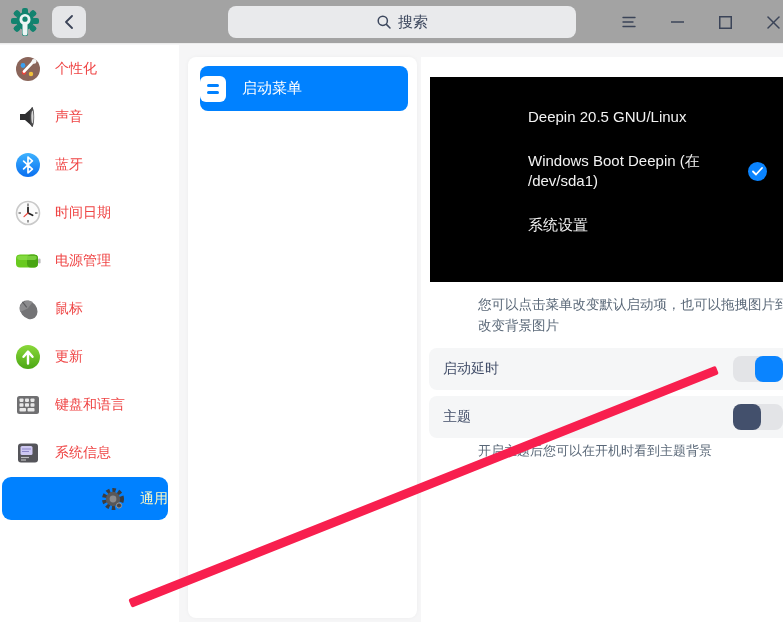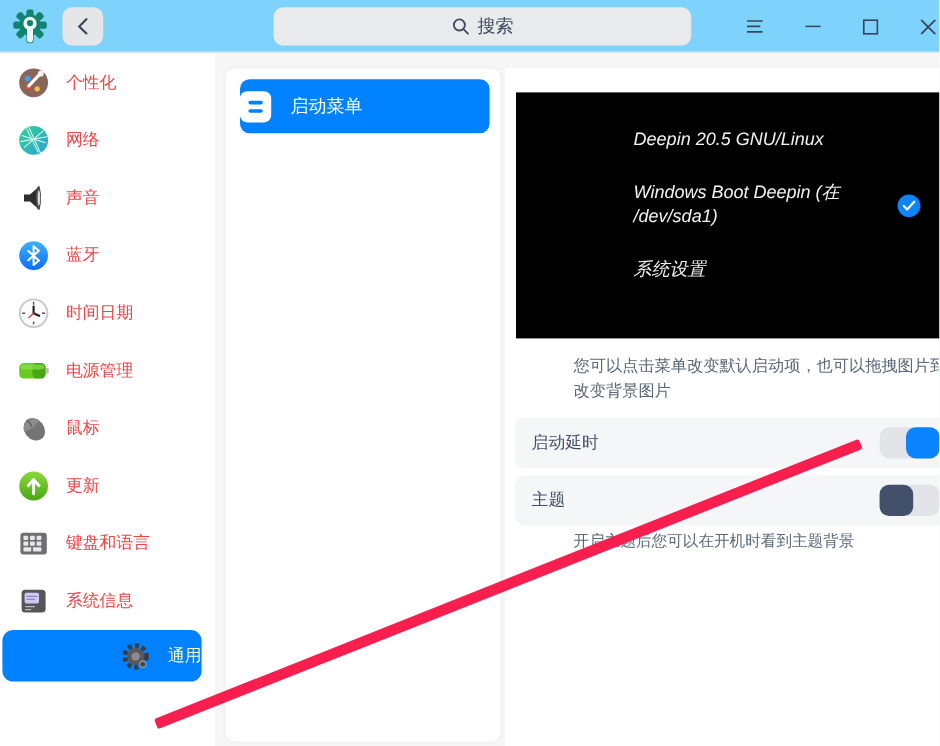--- a/index.html
+++ b/index.html
@@ -7,21 +7,21 @@
   body {
     font-family:"Liberation Sans","DejaVu Sans",sans-serif;
     background:#ffffff; overflow:hidden; position:relative;
     color:#414d68;
   }
   .window { position:absolute; inset:0; background:#f6f6f7; overflow:hidden; }
 
   
   .titlebar {
     position:absolute; left:0; top:0; width:783px; height:44px;
-    background:#7dd3fc; border-bottom:1px solid #ececec; z-index:5;
+    background:#a3a3a3; border-bottom:1px solid #ececec; z-index:5;
   }
   .app-logo { position:absolute; left:8px; top:5px; width:34px; height:34px; }
   .back-btn {
     position:absolute; left:52px; top:6px; width:34px; height:32px;
     background:#e5e6e8; border:none; border-radius:8px; cursor:pointer;
     display:flex; align-items:center; justify-content:center;
   }
   .search-bar {
     position:absolute; left:228px; top:6px; width:348px; height:32px;
     background:#e9eaec; border-radius:8px;
@@ -71,21 +71,21 @@
   
   .right-panel {
     position:absolute; left:421px; top:57px; width:362px; height:565px;
     background:#ffffff; z-index:1;
   }
   .boot-preview {
     position:absolute; left:9px; top:20px; width:353px; height:205px;
     background:#000000; color:#f2f2f2; padding:30px 0 0 98px; font-size:15px;
   }
   .boot-entry { display:flex; align-items:center; margin-bottom:23px; cursor:pointer; }
-  .boot-entry .entry-label { max-width:206px; line-height:1.38;font-style:italic; }
+  .boot-entry .entry-label { max-width:206px; line-height:1.38; }
   .check-badge {
     width:19px; height:19px; border-radius:50%; background:#0a84ff;
     margin-left:14px; flex:0 0 19px;
     display:flex; align-items:center; justify-content:center;
   }
   .panel-hint {
     position:absolute; left:9px; width:350px; font-size:13.5px;
     color:#5a6878; line-height:1.55;margin-left:48px;
   }
   .hint-top { top:238px; }
@@ -200,38 +200,20 @@
             <circle cx="9" cy="10.5" r="2.4" fill="#3aa0f0"></circle>
             <circle cx="10" cy="17.5" r="2.2" fill="#e8463c"></circle>
             <circle cx="17" cy="19" r="2.2" fill="#f2c33c"></circle>
             <path d="M20 6 L10 16.5" stroke="#fff" stroke-width="2.6" stroke-linecap="round"></path>
             <circle cx="20" cy="6.4" r="2.4" fill="#f5f5f5"></circle>
           </svg>
       </span>
       <span>个性化</span>
     </div>
 
-    <div class="side-item">
-      <span class="icon">
-        <svg width="28" height="28" viewBox="0 0 28 28">
-            <defs>
-              <linearGradient id="net" x1="0" y1="0" x2="1" y2="1">
-                <stop offset="0" stop-color="#35d08e"></stop>
-                <stop offset="1" stop-color="#2aa3dd"></stop>
-              </linearGradient>
-            </defs>
-            <circle cx="14" cy="14" r="12" fill="url(#net)"></circle>
-            <g stroke="#eafff5" stroke-width="0.9" fill="none" opacity="0.9">
-              <path d="M4 10 L24 16 M6 20 L22 6 M8 4 L18 24 M3 15 L25 11"></path>
-              <path d="M10 3 L20 25"></path>
-            </g>
-          </svg>
-      </span>
-      <span>网络</span>
-    </div>
 
 
     <div class="side-item">
       <span class="icon">
         <svg width="28" height="28" viewBox="0 0 28 28">
             <path d="M6 11 h5 l8 -7 v20 l-8 -7 H6 z" fill="#2e2e30"></path>
             <ellipse cx="18" cy="14" rx="2.2" ry="9.8" fill="#4a4a4c"></ellipse>
             <ellipse cx="18.4" cy="14" rx="1.1" ry="6.5" fill="#d9d9d9"></ellipse>
           </svg>
       </span>

